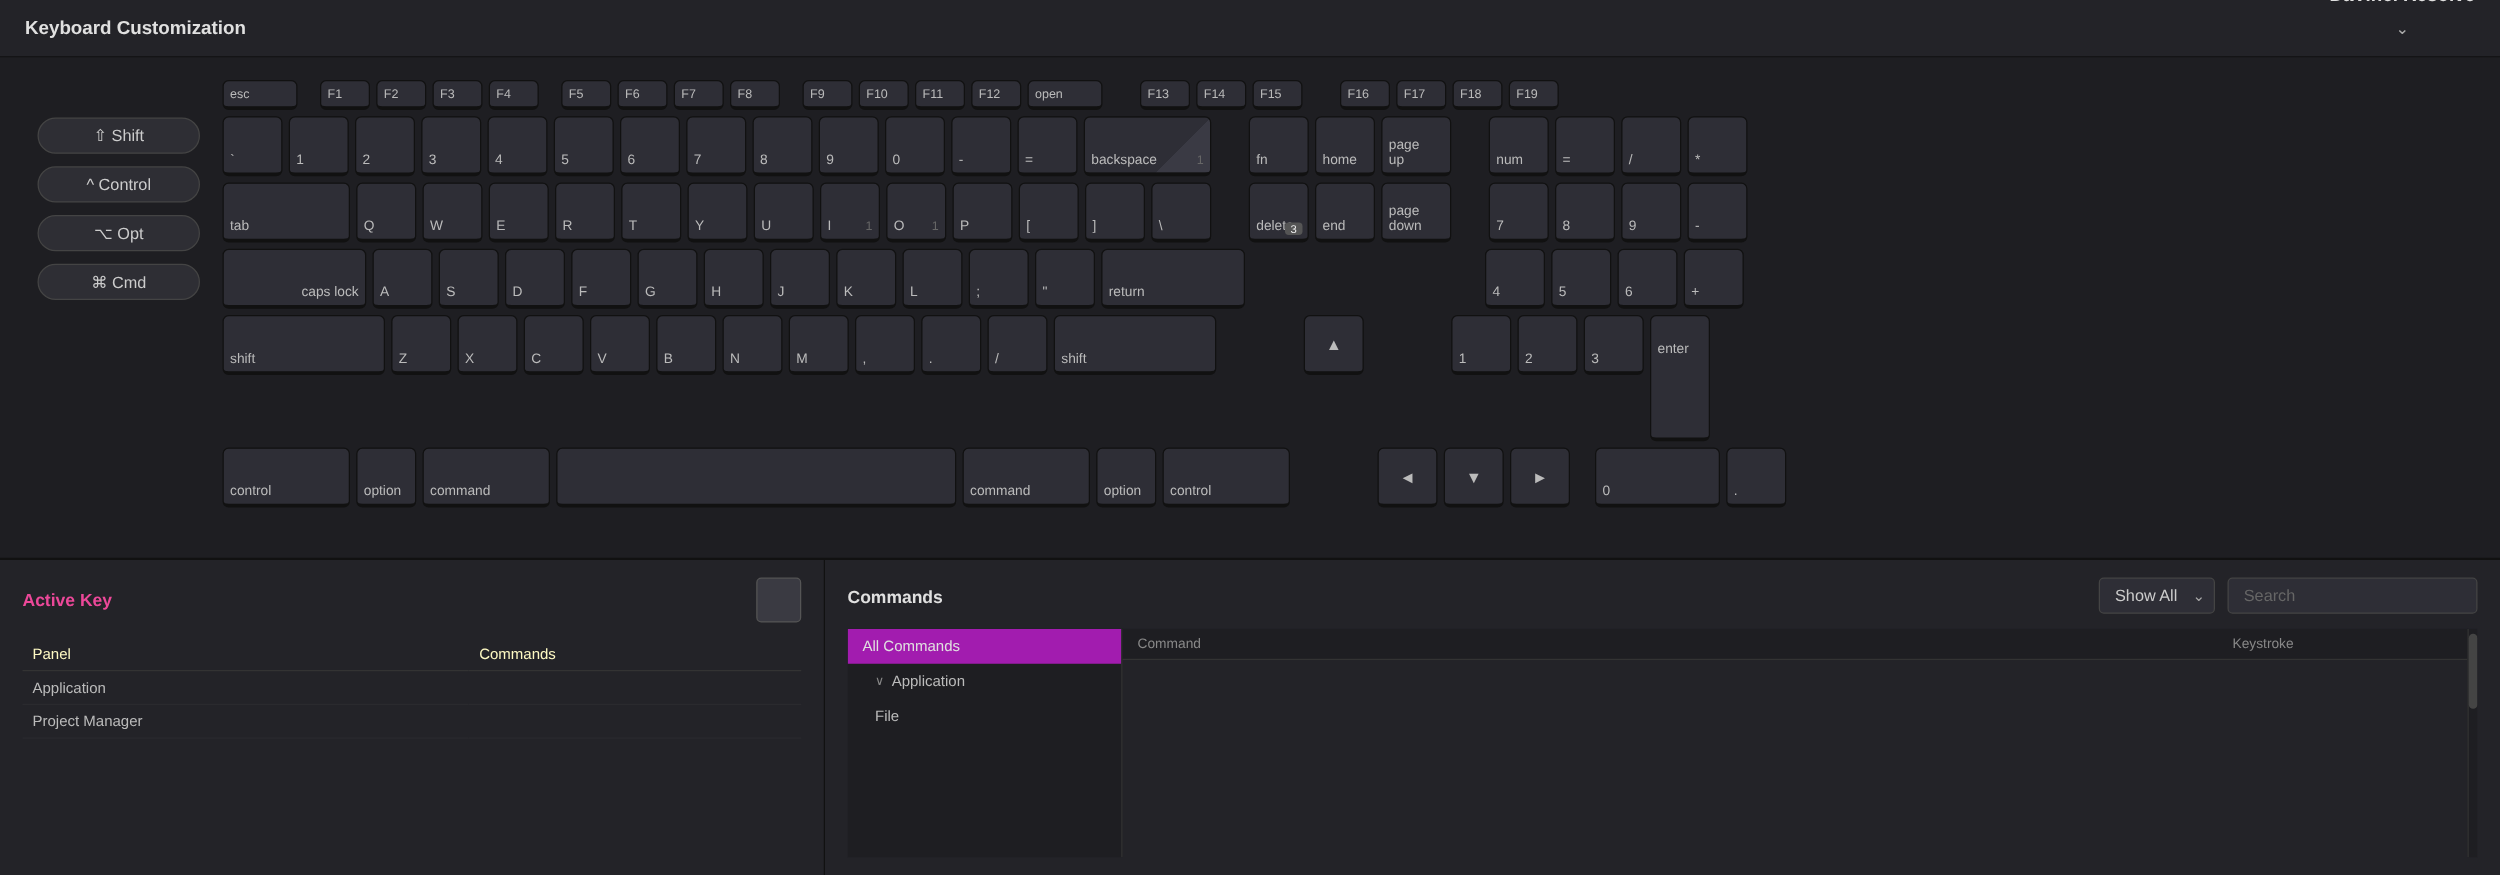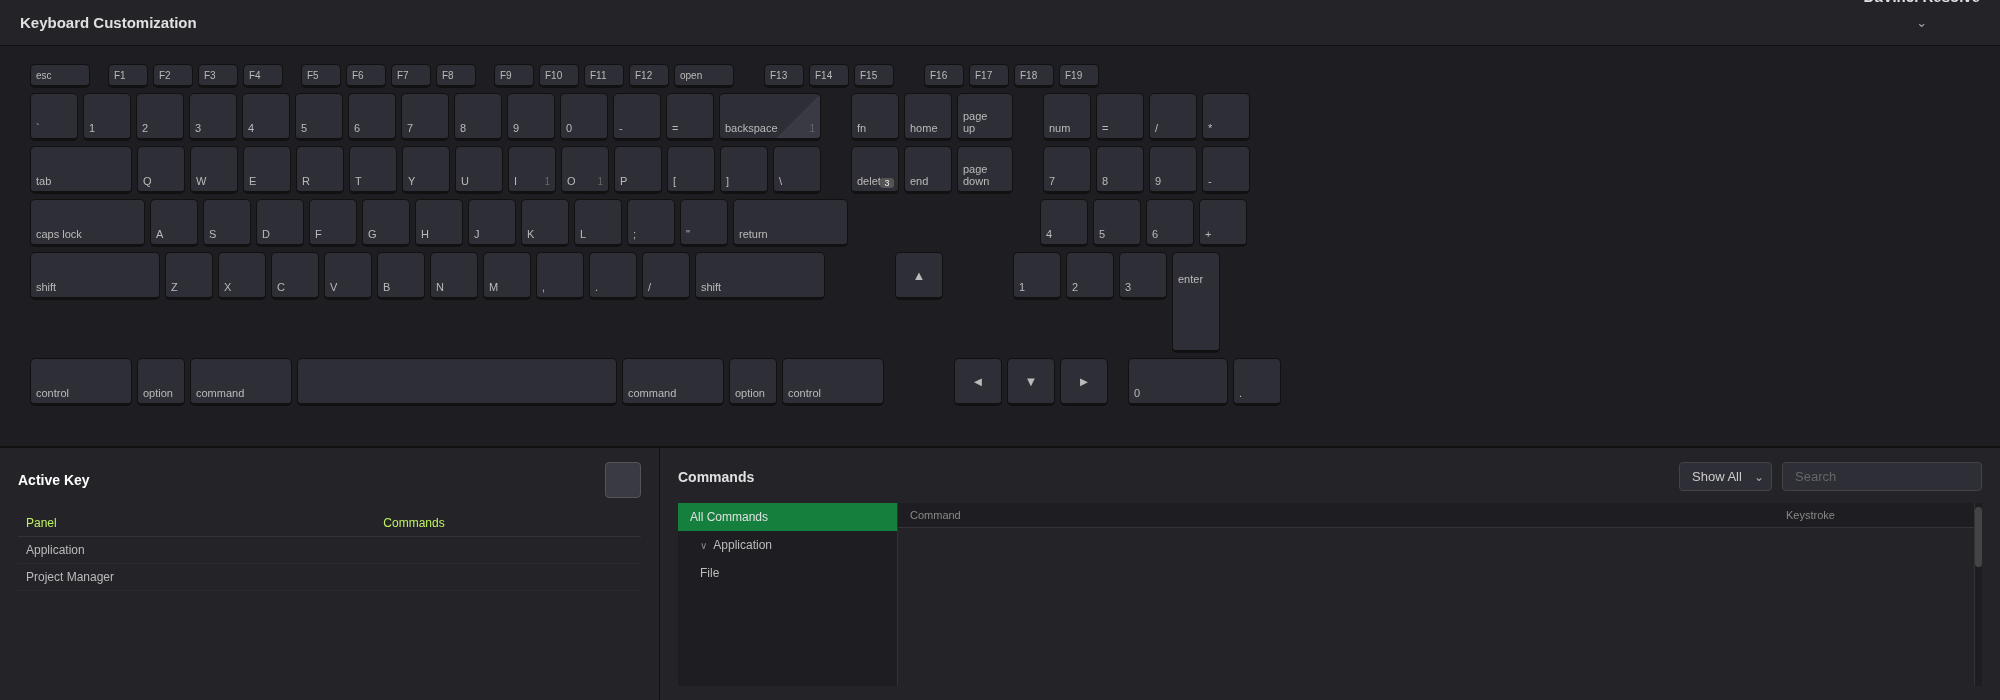--- a/index.html
+++ b/index.html
@@ -111,21 +111,21 @@
       align-items: flex-end;
       justify-content: flex-start;
       padding: 4px 5px;
       cursor: pointer;
       position: relative;
       user-select: none;
       flex-shrink: 0;
     }
     .key.wide-2 { min-width: 102px; }
     .key.wide-space { min-width: 320px; }
-    .key.caps { min-width: 115px; }
+    .key.caps { min-width: 115px; justify-content: flex-end; }
     .key.shift-left { min-width: 130px; }
     .key.shift-right { min-width: 130px; }
     .key.enter-key { min-width: 115px; }
     .key.backspace-key {
       min-width: 102px;
       background: linear-gradient(135deg, #2e2e36 70%, #3a3a44 70%);
     }
     .key-label-corner {
       position: absolute;
       bottom: 4px;
@@ -178,42 +178,42 @@
 
     
     .active-key-section {
       width: 660px;
       padding: 14px 18px;
       border-right: 1px solid #111;
     }
     .section-title {
       font-size: 14px;
       font-weight: 700;
-      color: #ffffff;
+      color: #ec4899;
       margin-bottom: 12px;
       display: flex;
       align-items: center;
       justify-content: space-between;
     }
     .key-indicator {
       width: 36px;
       height: 36px;
       background: #3a3a42;
       border: 1px solid #555;
       border-radius: 4px;
     }
 
     .commands-table {
       width: 100%;
       border-collapse: collapse;
       font-size: 12px;
     }
     .commands-table th {
       text-align: left;
-      color: #bef264;
+      color: #fef9c3;
       font-weight: 400;
       padding: 6px 8px;
       border-bottom: 1px solid #333;
     }
     .commands-table td {
       padding: 6px 8px;
       color: #bbb;
       border-bottom: 1px solid #2a2a2e;
     }
 
@@ -293,21 +293,21 @@
       font-size: 12px;
     }
     .tree-item {
       padding: 7px 12px;
       color: #bbb;
       cursor: pointer;
       display: flex;
       align-items: center;
       gap: 6px;
     }
-    .tree-item.selected { background: #15803d; color: #e0e0e0; }
+    .tree-item.selected { background: #a21caf; color: #e0e0e0; }
     .tree-item .tree-arrow { font-size: 10px; color: #888; }
     .tree-item.indent { padding-left: 22px; }
 
     .commands-list {
       flex: 1;
       display: flex;
       flex-direction: column;
     }
     .commands-list-header {
       display: flex;
@@ -369,20 +369,26 @@
   <span class="title-bar-left">Keyboard Customization</span>
   <div class="title-bar-right">
     <span class="title-bar-app">DaVinci Resolve</span>
     <span class="title-bar-chevron">⌄</span>
     <span class="title-bar-dots">···</span>
   </div>
 </div>
 
 <div class="keyboard-area">
 
+  <div class="modifier-panel">
+    <button class="modifier-btn">⇧ Shift</button>
+    <button class="modifier-btn">^ Control</button>
+    <button class="modifier-btn">⌥ Opt</button>
+    <button class="modifier-btn">⌘ Cmd</button>
+  </div>
 
   <div class="keyboard-wrap">
 
     <div class="key-row">
       <div class="key fn-key fn-wide">
           <span>esc</span>
         </div>
       <div class="key-gap-sm"></div>
       <div class="key fn-key">
           <span>F1</span>

